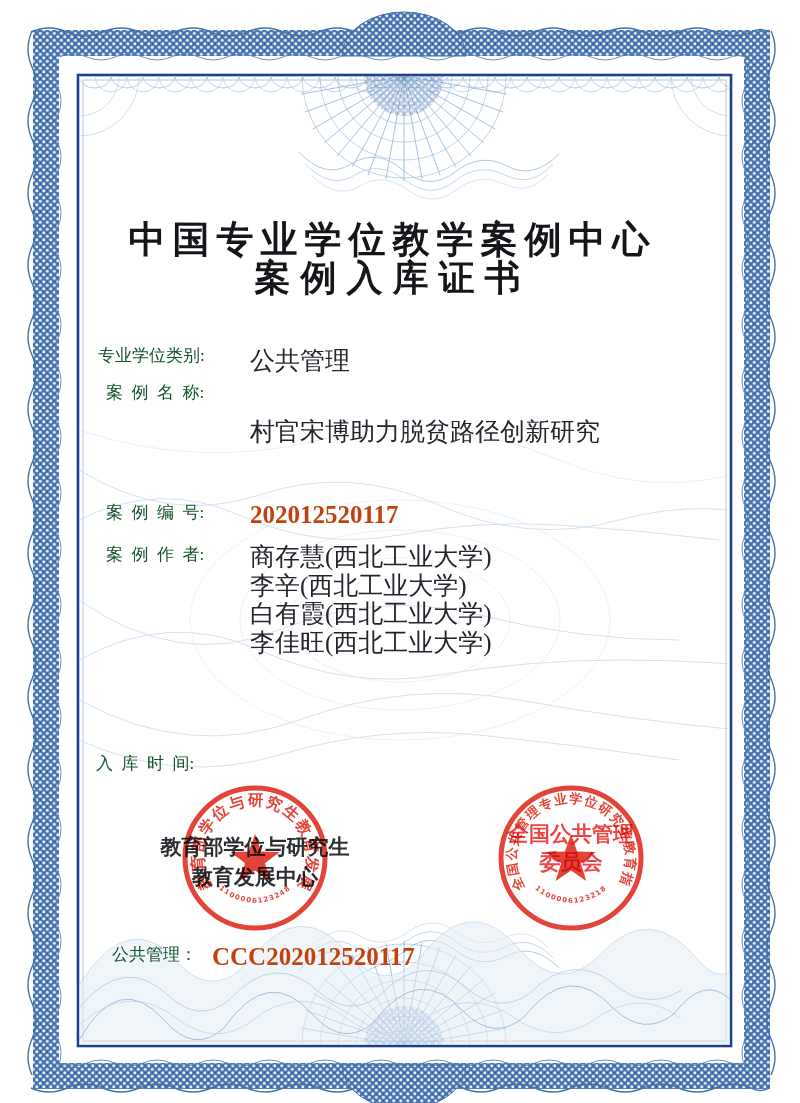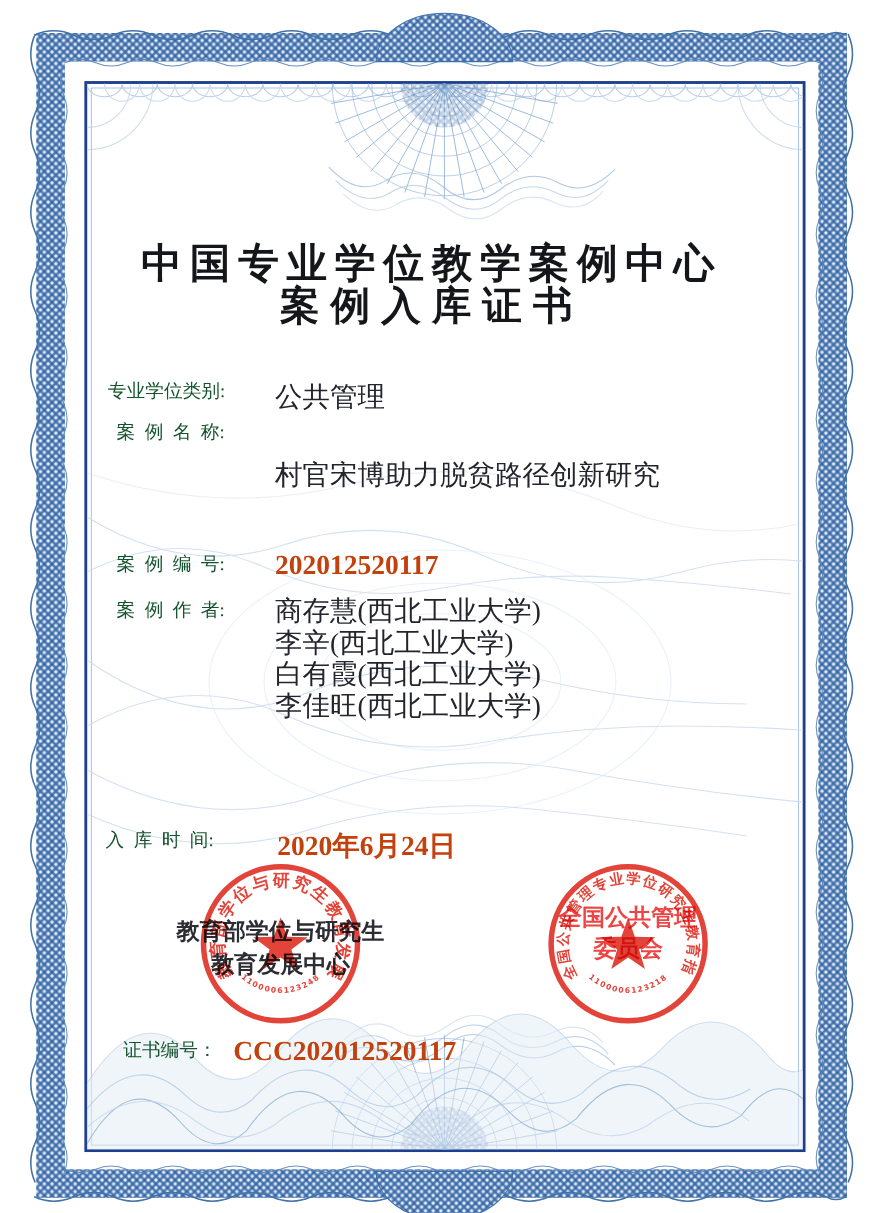--- a/index.html
+++ b/index.html
@@ -132,28 +132,27 @@
 
   <div class="txt lbl" style="left:106px;top:543px;">案 例 作 者:</div>
   <div class="txt val authors" style="left:250px;top:543px;">
     <div>商存慧(西北工业大学)</div>
     <div>李辛(西北工业大学)</div>
     <div>白有霞(西北工业大学)</div>
     <div>李佳旺(西北工业大学)</div>
   </div>
 
   <div class="txt lbl" style="left:96px;top:752px;text-align:center;">入 库 时 间:</div>
-  <div class="txt val num" style="left:252px;top:752px;">2020年6月24日</div>
 
   <div class="orgL">
     <div>教育部学位与研究生</div>
     <div>教育发展中心</div>
   </div>
 
-  <div class="txt lbl z2" style="left:112px;top:943px;">证书编号：</div>
+  <div class="txt lbl z2" style="left:112px;top:943px;">公共管理：</div>
   <div class="txt val num z2" style="left:212px;top:943px;">CCC202012520117</div>
 
   <svg class="sealsvg" style="z-index:3;" viewBox="0 0 800 1103" xmlns="http://www.w3.org/2000/svg">
     <g fill="#e03428">
       <circle cx="255" cy="858" r="70" fill="none" stroke="#e03428" stroke-width="5"></circle>
       <use href="#sealStar"></use>
       <text font-size="15.5" letter-spacing="2" font-weight="bold" fill="#e03428" font-family="Liberation Serif, DejaVu Serif, serif">
         <textPath href="#arcL" startOffset="2">教育部学位与研究生教育发展中心</textPath>
       </text>
       <text font-size="7" letter-spacing="1.2" font-weight="bold" fill="#e03428" font-family="DejaVu Sans, sans-serif">

